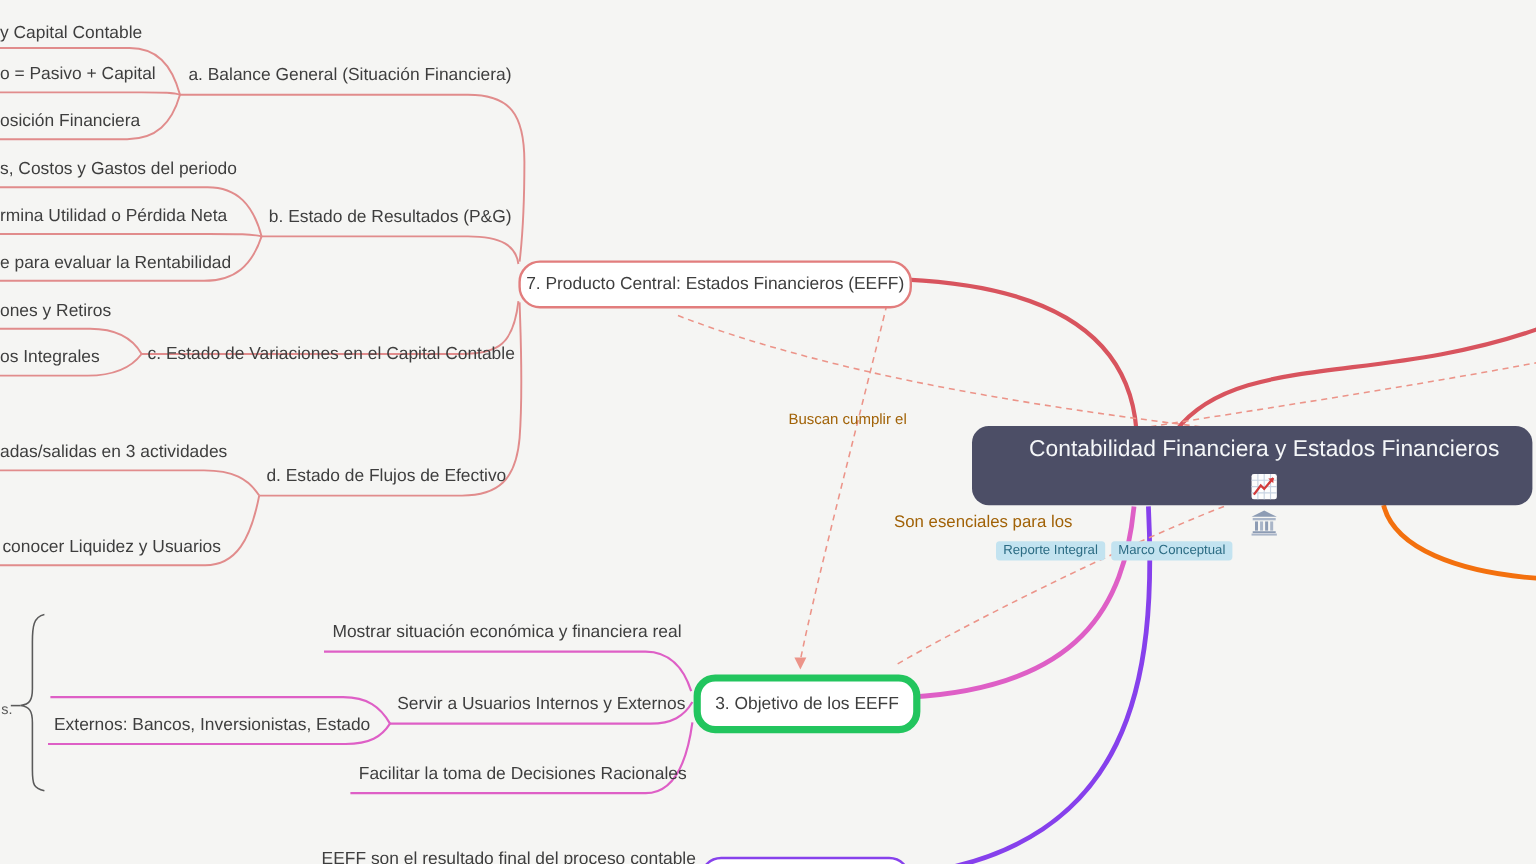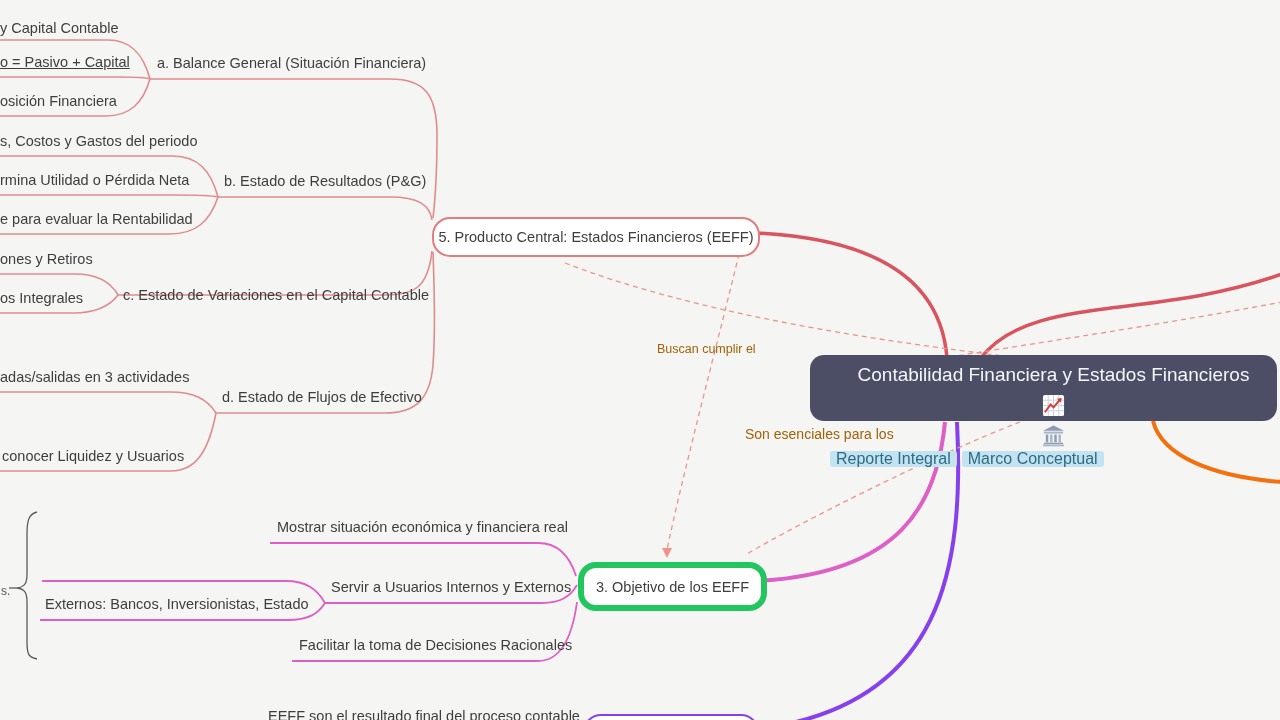--- a/index.html
+++ b/index.html
@@ -29,28 +29,28 @@
   
   #root{
     position:absolute;left:810px;top:330px;width:467px;height:66px;
     background:#4c4e66;border-radius:14px;box-sizing:border-box;
     padding:8px 0 0 20px;
   }
   #root .title-row{display:flex;align-items:center;gap:7px;flex-direction:column;}
   #root .title{color:#f4f6f8;font-size:19px;line-height:24px;white-space:nowrap;}
   #root .chips{display:flex;gap:5px;margin-top:4px;}
   #root .chip{
-    background:#c3e3f0;color:#2c6c84;font-size:16px;line-height:12px;
+    background:#c3e3f0;color:#2c6c84;font-size:11px;line-height:12px;
     padding:1.5px 6px 2.5px;border-radius:3px;white-space:nowrap;
   }
 
   
   #ga1{left:0;top:-7px;}
   #la {left:157px;top:28px;}
-  #ga2{left:0;top:27px;text-decoration:underline;}
+  #ga2{left:0;top:27px;}
   #ga3{left:0;top:66px;}
   #gb1{left:0;top:106px;}
   #gb2{left:0;top:145px;}
   #lb {left:224px;top:146px;}
   #gb3{left:0;top:184px;}
   #gc1{left:0;top:224px;}
   #lc {left:123px;top:260px;}
   #gc2{left:0;top:263px;}
   #gd1{left:0;top:342px;}
   #ld {left:222px;top:362px;}
@@ -149,21 +149,21 @@
   <div class="t" id="u2">Externos: Bancos, Inversionistas, Estado</div>
   <div class="t" id="m3">Facilitar la toma de Decisiones Racionales</div>
 
   <div class="t" id="k1">EEFF son el resultado final del proceso contable</div>
 
   <div class="edge-label" id="e1">Buscan cumplir el</div>
   <div class="edge-label" id="e2">Son esenciales para los</div>
 
   <div class="t" id="frag">s.</div>
 
-  <div class="pill" id="n1">5. Producto Central: Estados Financieros (EEFF)</div>
+  <div class="pill" id="n1">7. Producto Central: Estados Financieros (EEFF)</div>
   <div class="pill" id="n3">3. Objetivo de los EEFF</div>
   <div class="pill" id="n5">5. Conclusión General</div>
 
   <div id="root">
     <div class="title-row">
       <span class="title">Contabilidad Financiera y Estados Financieros</span>
       <svg width="23" height="23" viewBox="0 0 24 24">
         <rect x="1" y="1" width="22" height="22" rx="2" fill="#fdfdfd"></rect>
         <g stroke="#c8d3e2" stroke-width="1">
           <path d="M1 6.5 H23 M1 12 H23 M1 17.5 H23 M6.5 1 V23 M12 1 V23 M17.5 1 V23"></path>

